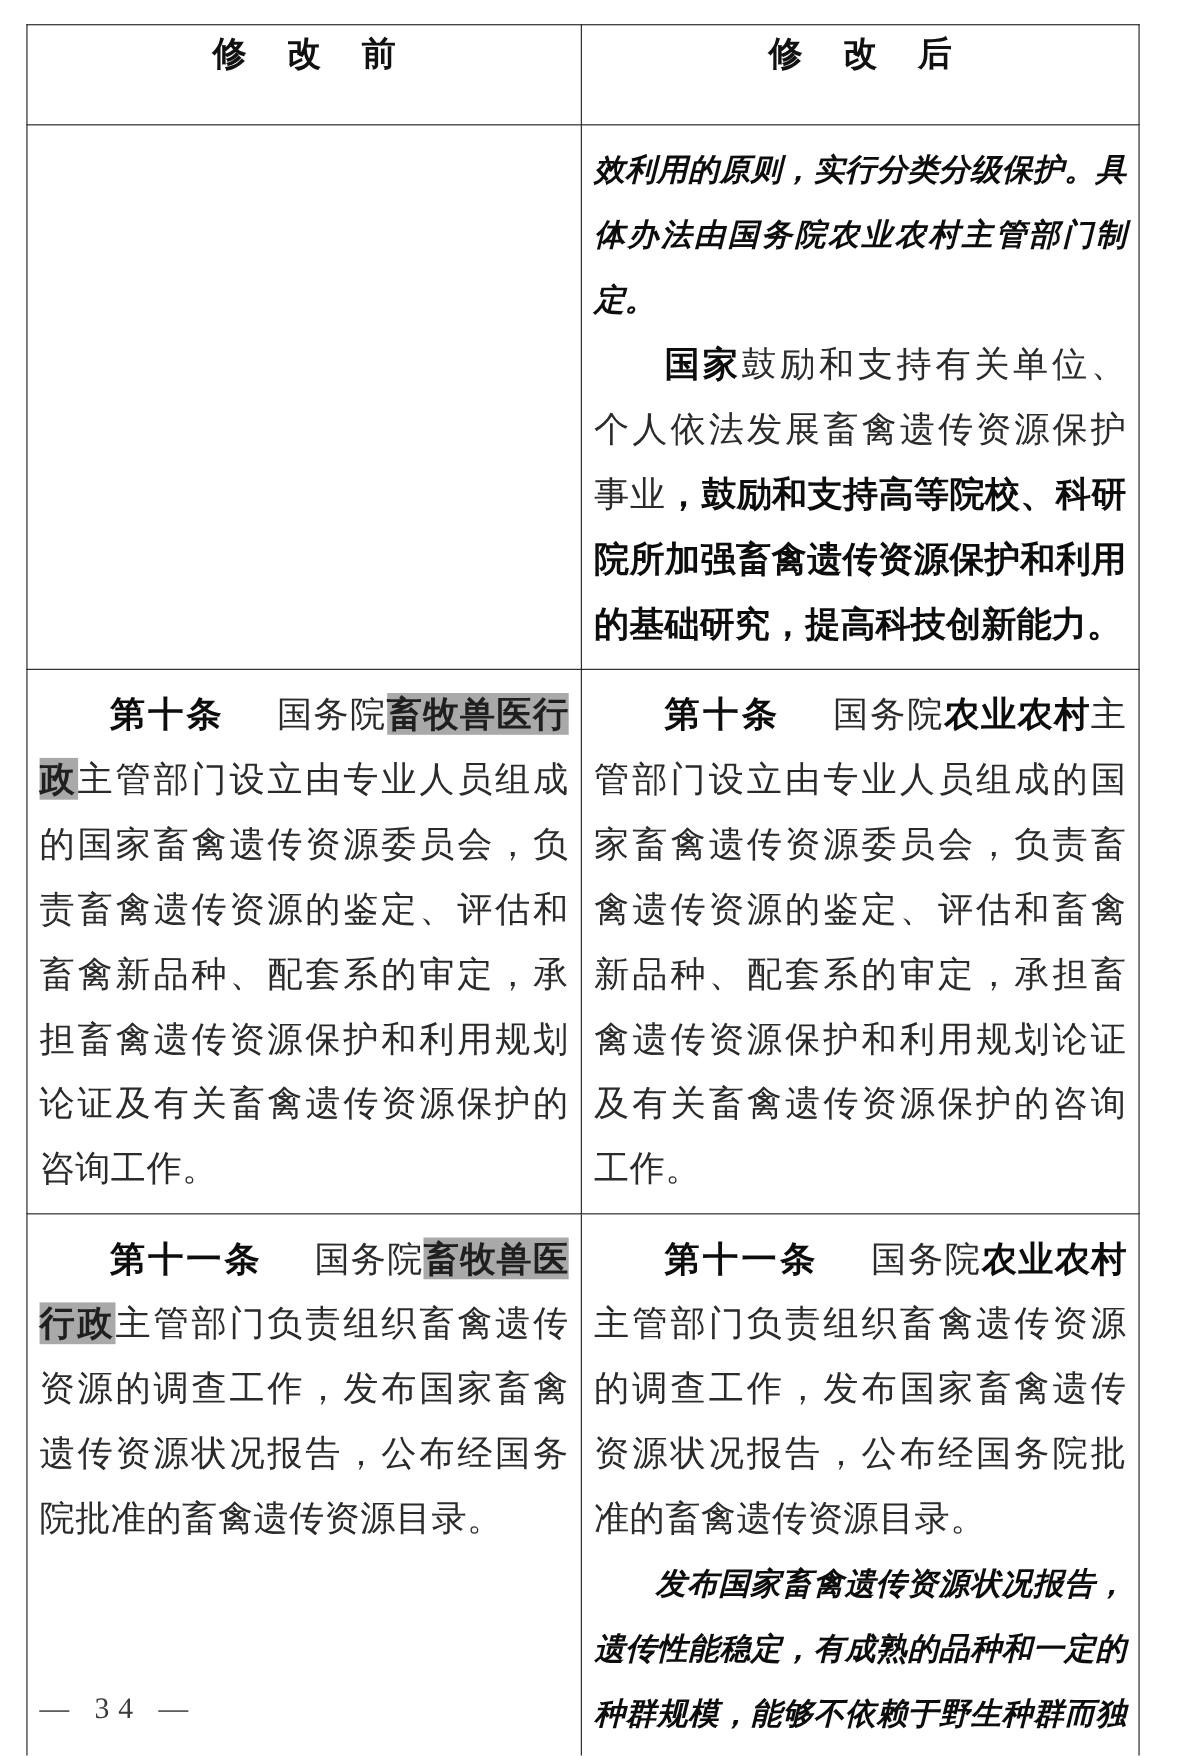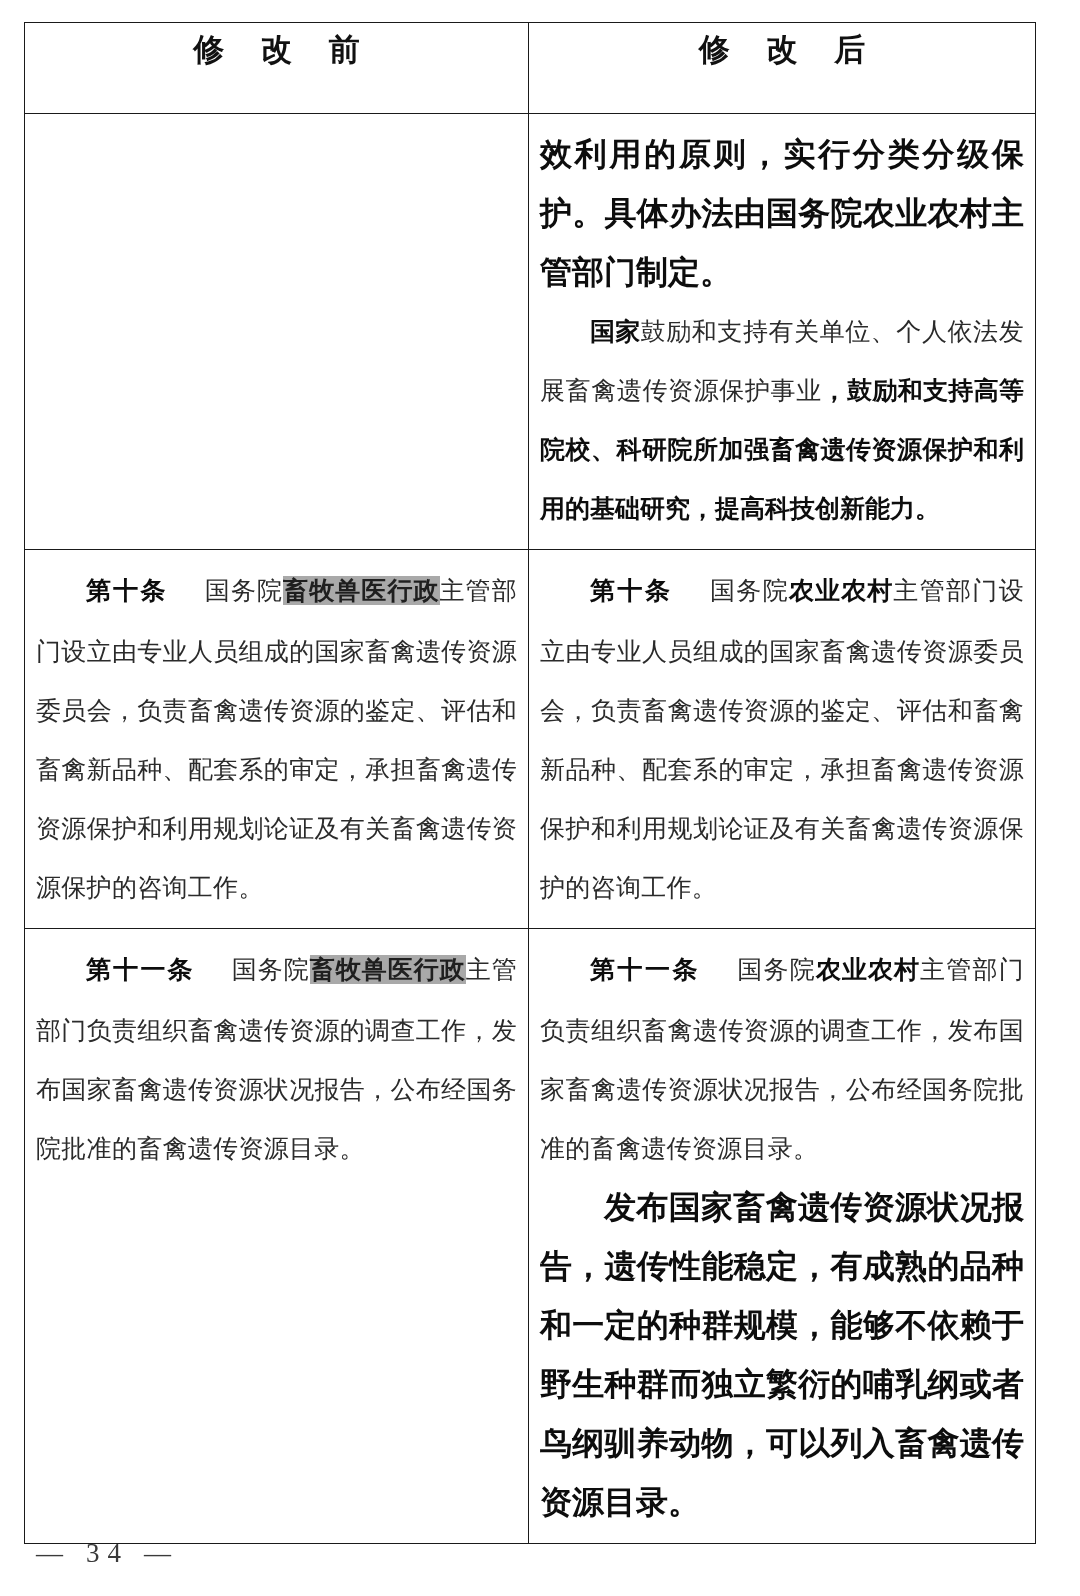--- a/index.html
+++ b/index.html
@@ -60,21 +60,21 @@
 
   
   .body-cell {
     padding: 14px 16px 18px 16px;
   }
 
   
   p.para {
     margin: 0;
     font-family: "Liberation Serif", "DejaVu Serif", serif;
-    font-size: 25px;
+    font-size: 32px;
     line-height: 59px;
     letter-spacing: 0.012em;
     color: #2b2b2b;
     text-align: justify;
     text-justify: inter-ideograph;
     word-break: break-all;
   }
   p.para.indent { text-indent: 2em; }
   p.para + p.para { margin-top: 0; }
 
@@ -83,32 +83,33 @@
     font-family: "DejaVu Sans", "Liberation Sans", sans-serif;
     font-weight: 700;
     color: #0d0d0d;
     letter-spacing: 0;
   }
   
   p.para.allbold {
     font-family: "DejaVu Sans", "Liberation Sans", sans-serif;
     font-weight: 700;
     color: #0d0d0d;
-    font-size: 32px;
+    font-size: 28px;
     letter-spacing: 0;
+    font-style: italic;
   }
   
   .k {
     font-family: "Liberation Serif", "DejaVu Serif", serif;
     font-weight: 400;
     color: #2b2b2b;
   }
   
   .artno {
-    font-family: Liberation Mono, monospace;
+    font-family: Liberation Sans, sans-serif;
     font-weight: 700;
     color: #0d0d0d;
     letter-spacing: 0.06em;
   }
   
   .hl {
     background: #a9a9a9;
     color: #1f1f1f;
     padding: 1px 0;
     box-decoration-break: clone;

